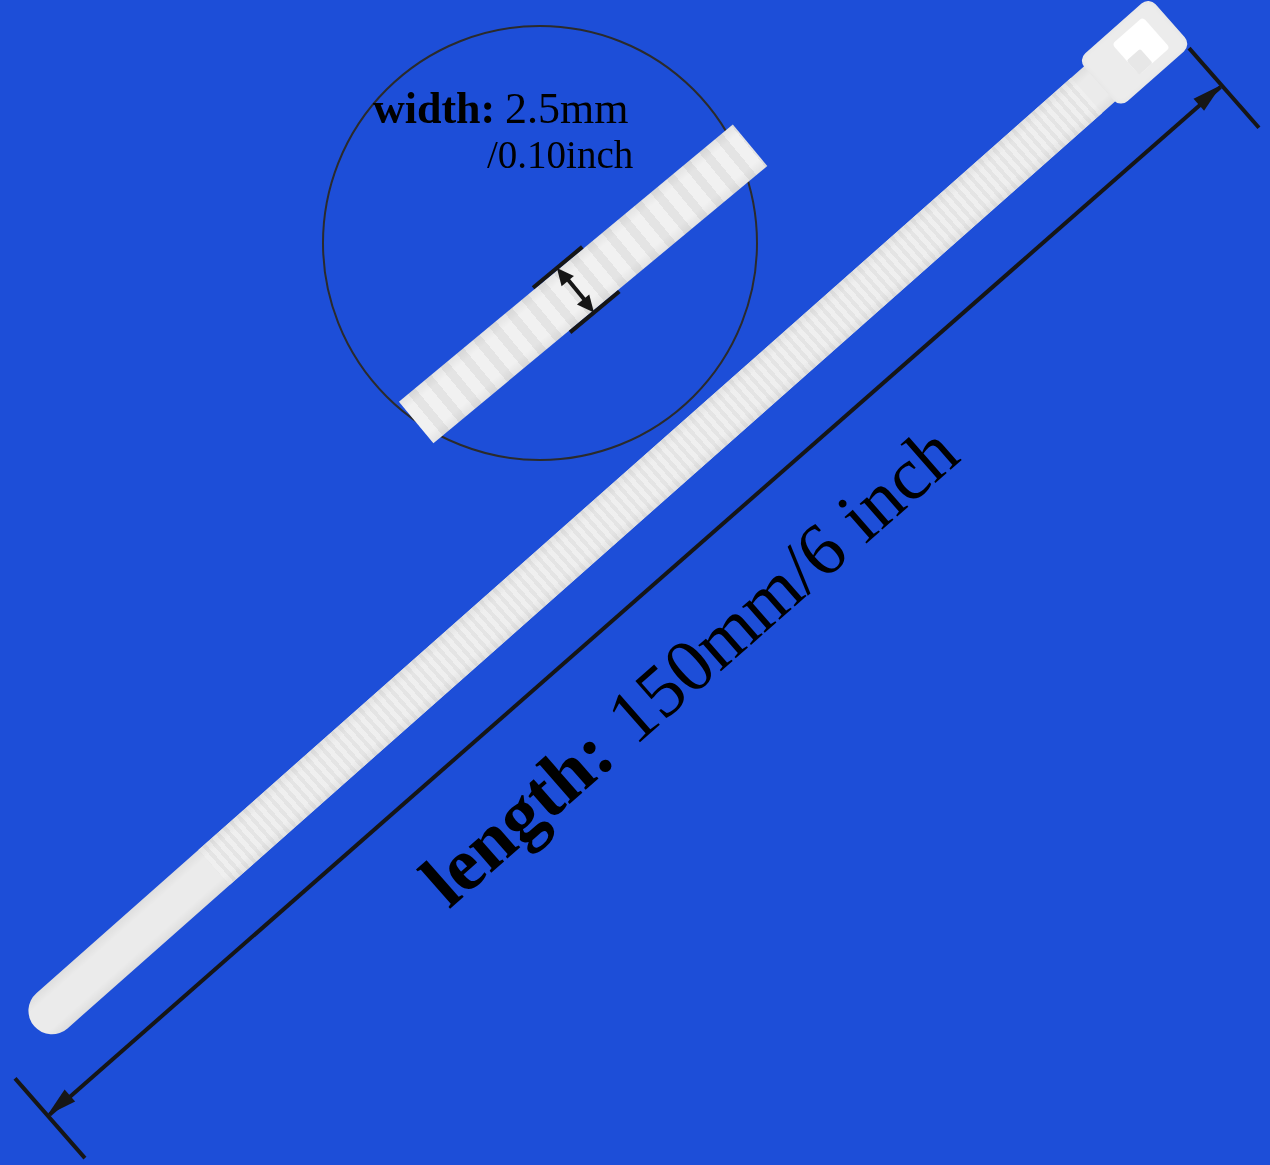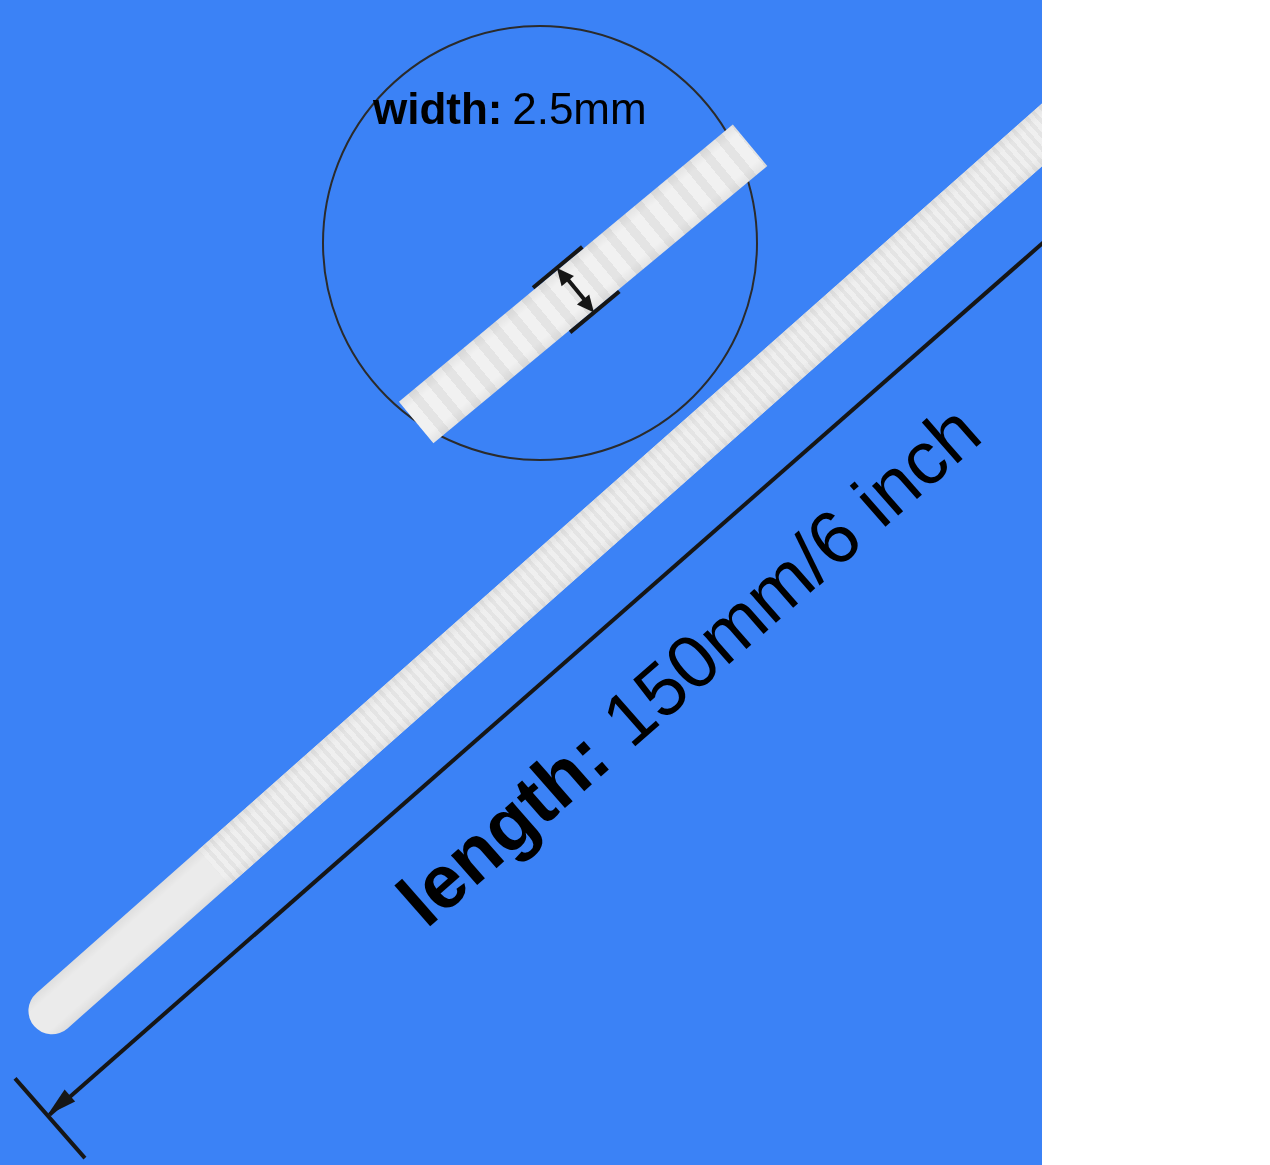--- a/index.html
+++ b/index.html
@@ -1,21 +1,21 @@
 <!DOCTYPE html>
 <html><head>
 <meta charset="utf-8">
 <style>
   html,body{margin:0;padding:0;background:#fff;}
   .stage{
     position:relative;
-    width:1042px;height:1165px;
-    background:#3b82f6;
+    width:1270px;height:1165px;
+    background:#1d4ed8;
     overflow:hidden;
-    font-family:Liberation Sans, sans-serif;
+    font-family:Liberation Serif, serif;
     color:#000;
   }
   .abs{position:absolute;}
   .rot{position:absolute;transform-origin:0 0;}
 
   
   .tie-group{left:34px;top:1026px;transform:rotate(-41.5deg);}
   .tie-band{
     left:0;top:-23.5px;width:1435px;height:47px;
     background:#ebebeb;
@@ -93,20 +93,21 @@
 </head>
 <body>
 
 <div class="stage">
 
   <div class="abs mag-circle"></div>
 
   <div class="abs wline1">
     <span class="lbl">width:</span><span class="val">2.5mm</span>
   </div>
+  <div class="abs wline2">/0.10inch</div>
 
   <div class="rot mag-group">
     <div class="abs mag-band">
       <div class="abs mag-shade"></div>
     </div>
     <div class="abs w-tick upper"></div>
     <div class="abs w-tick lower"></div>
     <div class="abs w-shaft"></div>
     <div class="abs w-ah up"></div>
     <div class="abs w-ah down"></div>

